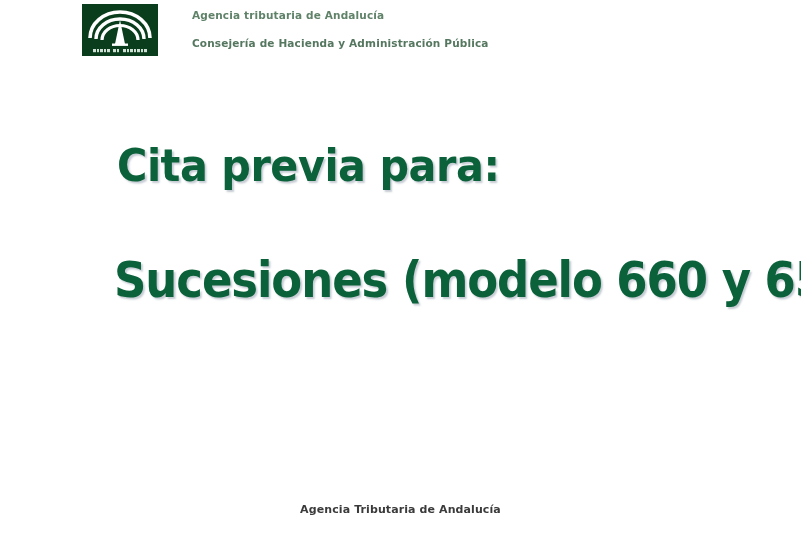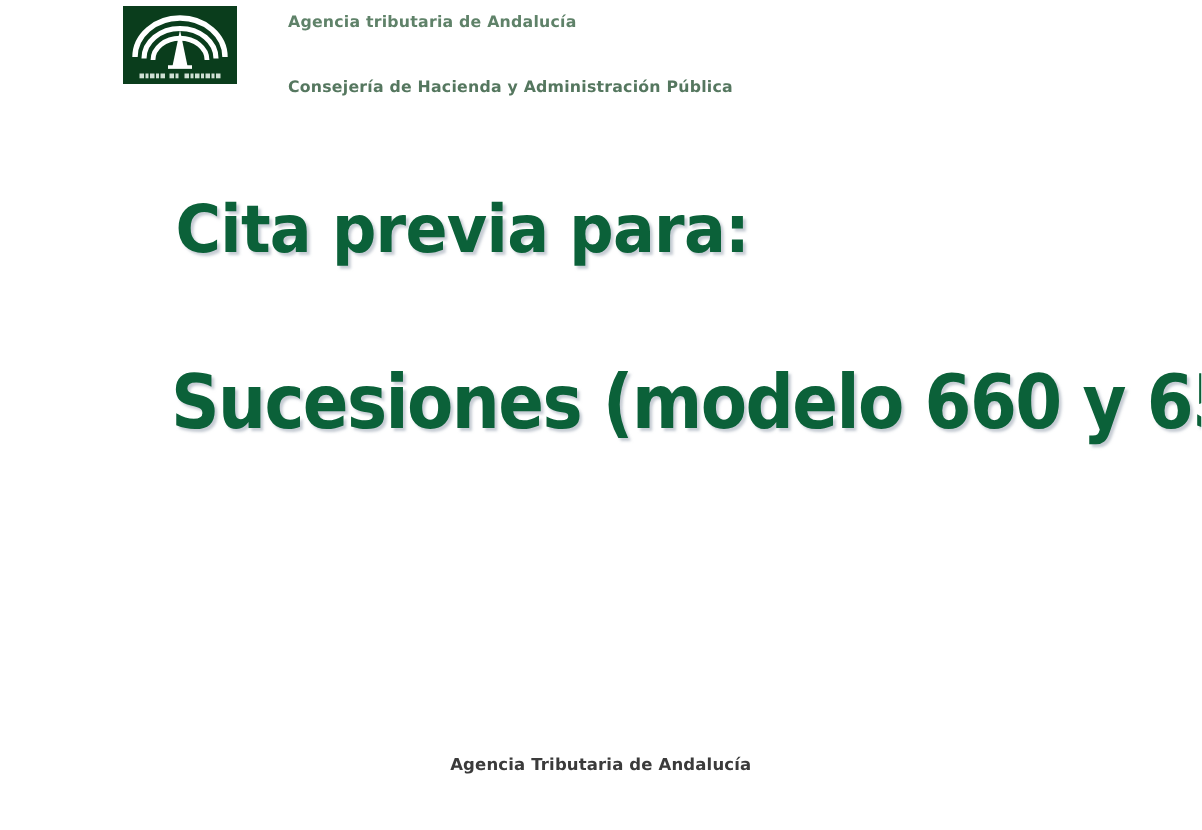--- a/index.html
+++ b/index.html
@@ -62,29 +62,29 @@
     line-height: 1;
     white-space: nowrap;
   }
 
   .header-line.l1 {
     margin-top: 5px;
     color: #5f8269;
   }
 
   .header-line.l2 {
-    margin-top: 32px;
+    margin-top: 17px;
     color: #55775f;
   }
 
   
   .body-area {
     position: absolute;
     left: 0;
-    top: 110px;
+    top: 122px;
     width: 801px;
     height: 330px;
   }
 
   .big-title {
     position: absolute;
     font-family: "DejaVu Sans", "Liberation Sans", sans-serif;
     font-weight: bold;
     color: #0b6139;
     line-height: 1;

